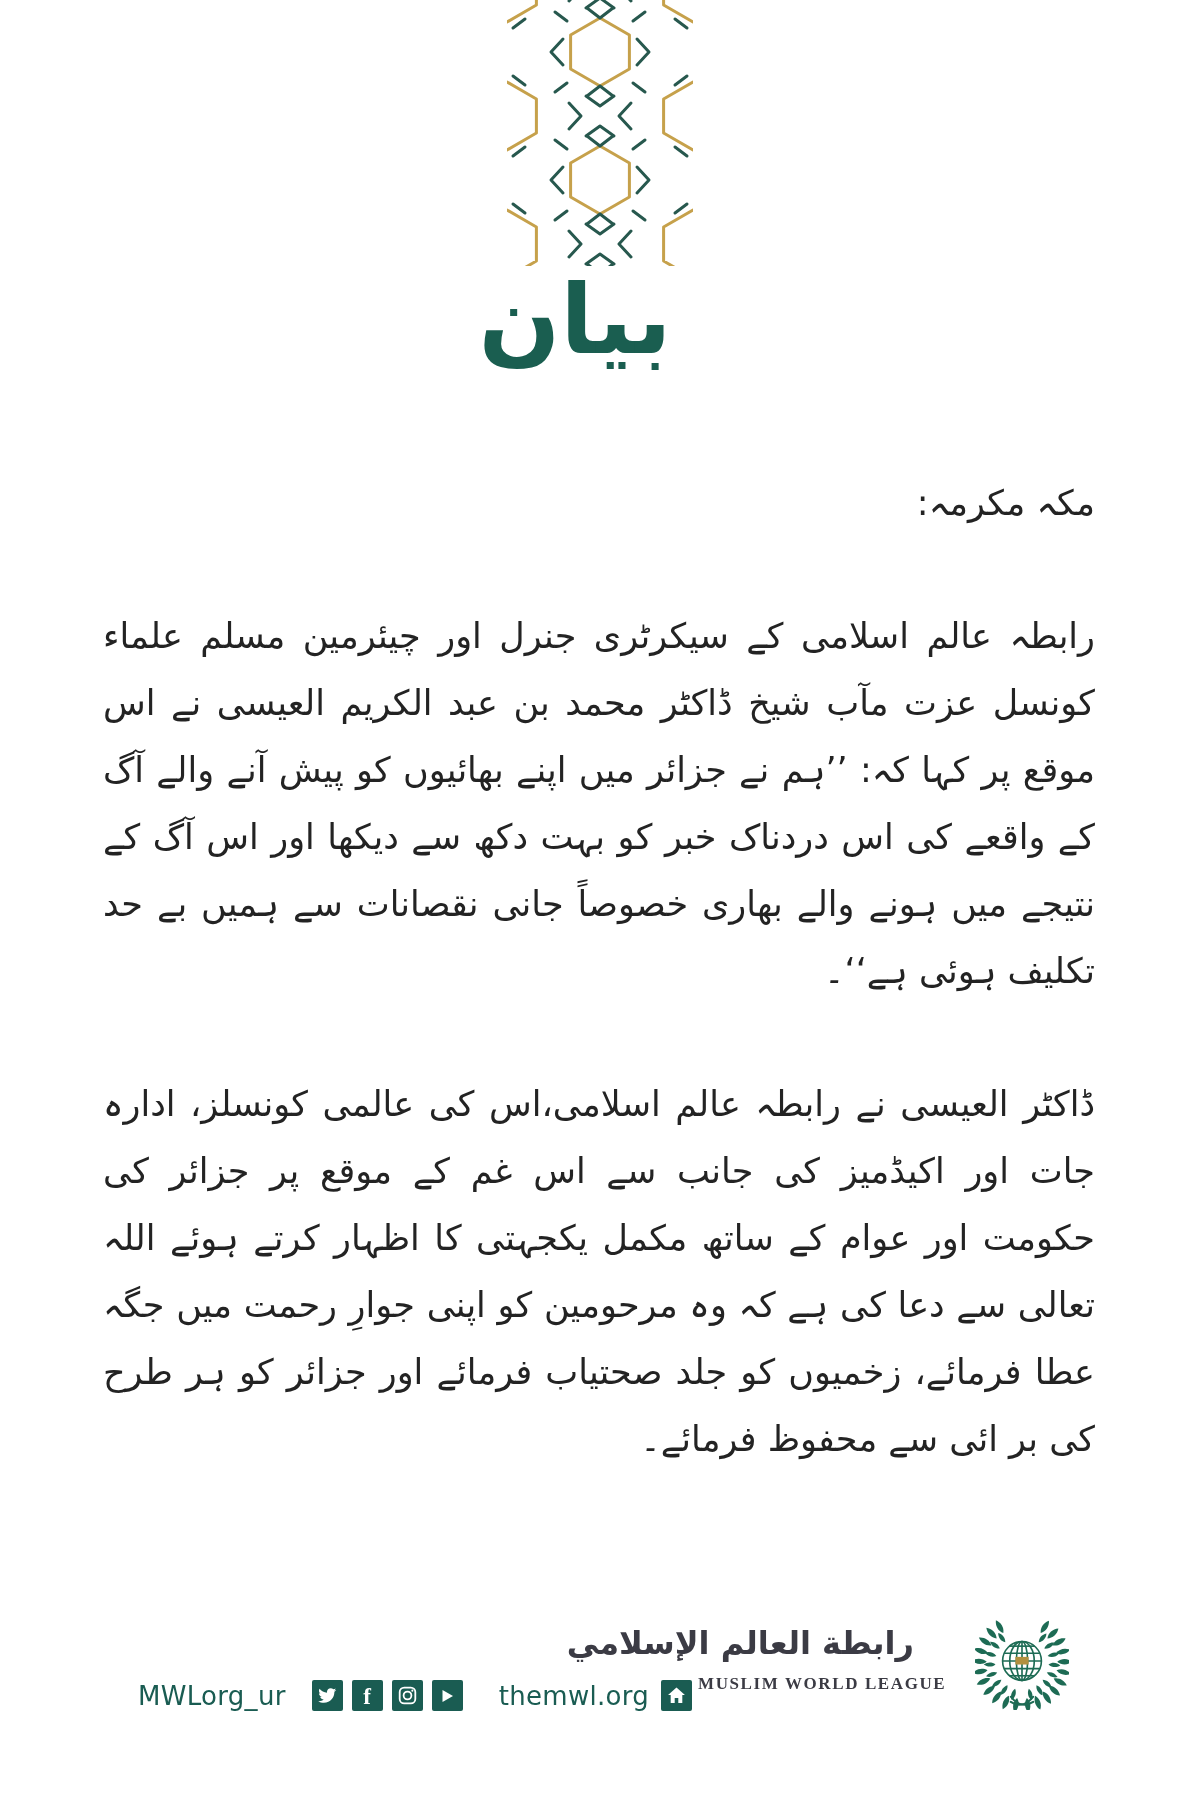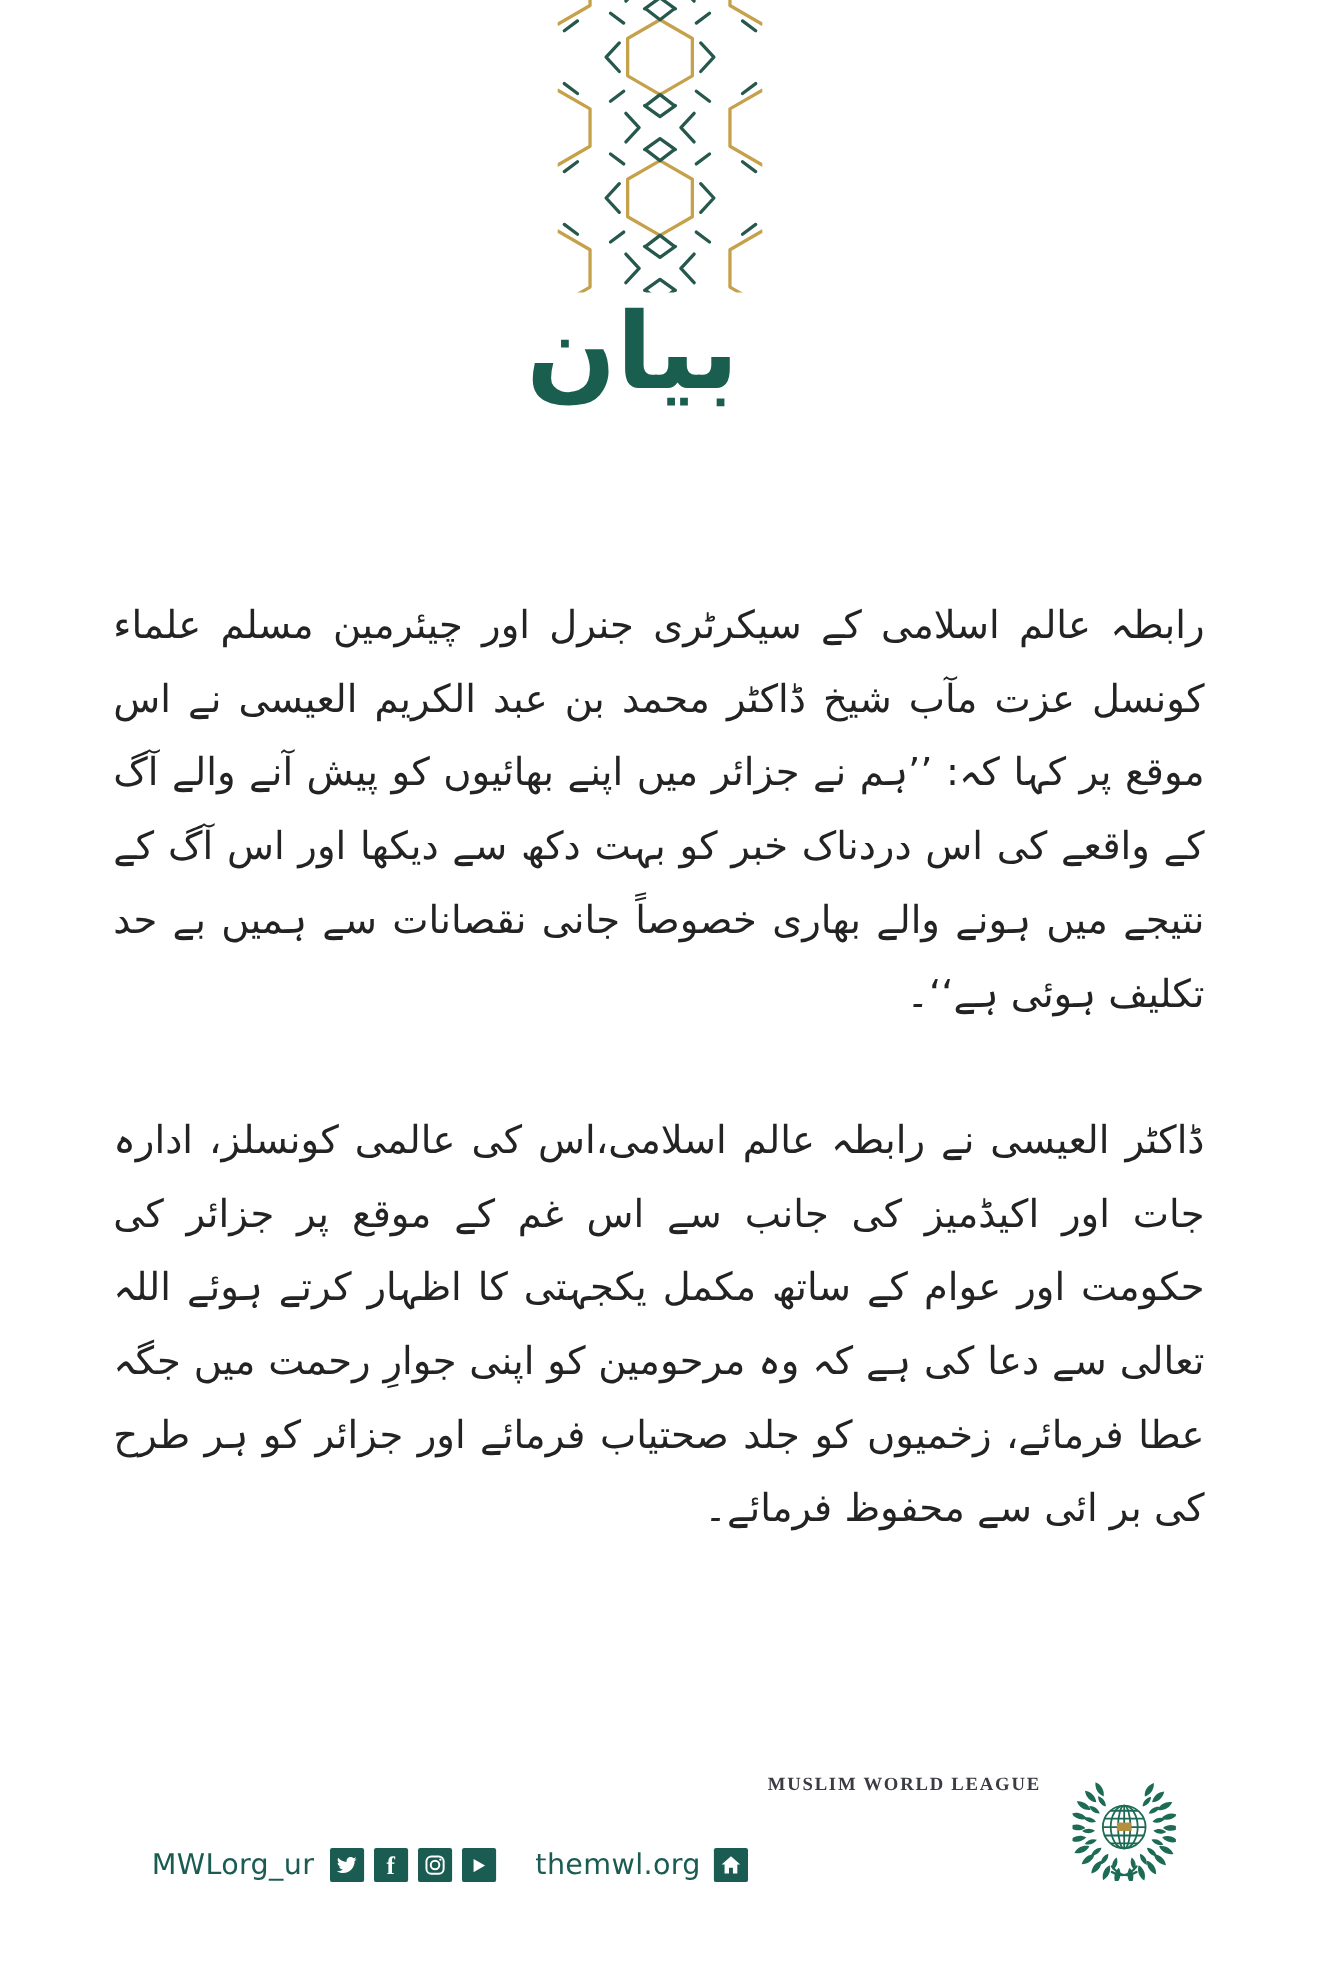--- a/index.html
+++ b/index.html
@@ -19,21 +19,21 @@
     position:absolute;top:470px;right:105px;width:992px;
     direction:rtl;color:#232323;font-size:35px;line-height:67px;
     text-align:justify;text-align-last:right;
   }
   .doc .location{margin:0 0 0 0;}
   .doc p{margin:66px 0 0 0;}
   .doc p.first{margin-top:0;}
   
   .social-bar{position:absolute;left:138px;top:1680px;display:flex;align-items:center;}
   .handle,.site{color:#1a5c52;font-size:26px;letter-spacing:.3px;white-space:nowrap;}
-  .handle{margin-right:14px;}
+  .handle{margin-right:26px;}
   .site{margin:0 12px 0 27px;}
   .sq{
     width:31px;height:31px;background:#1a5c52;border-radius:2px;
     display:flex;align-items:center;justify-content:center;margin-right:9px;flex:0 0 auto;
   }
   .sq:last-child{margin-right:0;}
   .fb-f{color:#fff;font-weight:700;font-size:23px;font-family:"Liberation Serif",serif;line-height:1;margin-top:2px;}
   .logo-text{position:absolute;left:698px;top:1612px;width:216px;text-align:center;color:#3b3b44;}
   .logo-ar{direction:rtl;font-size:32px;line-height:62px;white-space:nowrap;font-weight:bold;}
   .logo-en{font-family:"Liberation Serif",serif;font-weight:bold;font-size:17px;letter-spacing:1.6px;white-space:nowrap;margin-top:0;}
@@ -99,20 +99,21 @@
     <path d="M62,231 L74,244 L62,257"></path>
       <path d="M124,231 L112,244 L124,257"></path>
     <path d="M6,204 L18,213"></path>
       <path d="M180,204 L168,213"></path>
   </g>
 </svg>
 
 <div class="page-title">بیان</div>
 
 <div class="doc">
+  <div class="location">مکہ مکرمہ:</div>
   <p>رابطہ عالم اسلامی کے سیکرٹری جنرل اور چیئرمین مسلم علماء کونسل عزت مآب شیخ ڈاکٹر محمد بن عبد الکریم العیسی نے اس موقع پر کہا کہ: ’’ہم نے جزائر میں اپنے بھائیوں کو پیش آنے والے آگ کے واقعے کی اس دردناک خبر کو بہت دکھ سے دیکھا اور اس آگ کے نتیجے میں ہونے والے بھاری خصوصاً جانی نقصانات سے ہمیں بے حد تکلیف ہوئی ہے‘‘۔</p>
   <p>ڈاکٹر العیسی نے رابطہ عالم اسلامی،اس کی عالمی کونسلز، ادارہ جات اور اکیڈمیز کی جانب سے اس غم کے موقع پر جزائر کی حکومت اور عوام کے ساتھ مکمل یکجہتی کا اظہار کرتے ہوئے اللہ تعالی سے دعا کی ہے کہ وہ مرحومین کو اپنی جوارِ رحمت میں جگہ عطا فرمائے، زخمیوں کو جلد صحتیاب فرمائے اور جزائر کو ہر طرح کی بر ائی سے محفوظ فرمائے۔</p>
 </div>
 
 <div class="social-bar">
   <span class="handle">MWLorg_ur</span>
   <span class="sq">
     <svg width="19" height="19" viewBox="0 0 24 24" fill="#ffffff" aria-hidden="true">
       <path d="M23 4.94c-.84.37-1.73.62-2.68.73.96-.58 1.7-1.49 2.05-2.58-.9.53-1.9.92-2.96 1.13-.85-.9-2.06-1.47-3.4-1.47-2.57 0-4.66 2.09-4.66 4.66 0 .36.04.72.12 1.06-3.87-.2-7.3-2.05-9.6-4.87-.4.69-.63 1.49-.63 2.34 0 1.62.82 3.04 2.07 3.88-.76-.03-1.48-.23-2.11-.58v.06c0 2.26 1.6 4.14 3.74 4.57-.39.1-.8.16-1.23.16-.3 0-.59-.03-.88-.08.59 1.85 2.31 3.2 4.35 3.23-1.6 1.25-3.6 2-5.79 2-.38 0-.75-.02-1.11-.07 2.06 1.32 4.51 2.09 7.14 2.09 8.57 0 13.26-7.1 13.26-13.25l-.01-.6c.91-.66 1.7-1.48 2.33-2.41z"></path>
     </svg>
@@ -134,20 +135,21 @@
   </span>
   <span class="site">themwl.org</span>
   <span class="sq">
     <svg width="19" height="19" viewBox="0 0 18 18" aria-hidden="true">
       <path d="M9 1.5 L17 8.6 H14.5 V16.2 H10.7 V11.3 H7.3 V16.2 H3.5 V8.6 H1 Z" fill="#ffffff"></path>
     </svg>
   </span>
 </div>
 
 <div class="logo-text">
+  <div class="logo-ar">رابطة العالم الإسلامي</div>
   <div class="logo-en">MUSLIM WORLD LEAGUE</div>
 </div>
 
 <svg class="emblem" width="94" height="94" viewBox="0 0 92 92" aria-hidden="true">
   <defs>
     <path id="lfO" d="M0,0 C3.5,-4 3.8,-10 0.5,-14.5 C-3,-10 -3.4,-4.5 0,0 Z"></path>
     <path id="lfI" d="M0,0 C2.8,-3.2 3,-8 0.4,-11.5 C-2.4,-8 -2.7,-3.6 0,0 Z"></path>
   </defs>
   <g fill="#1d6b54">
     <use href="#lfO" transform="rotate(-32 46 46) translate(46 11.5)"></use>

